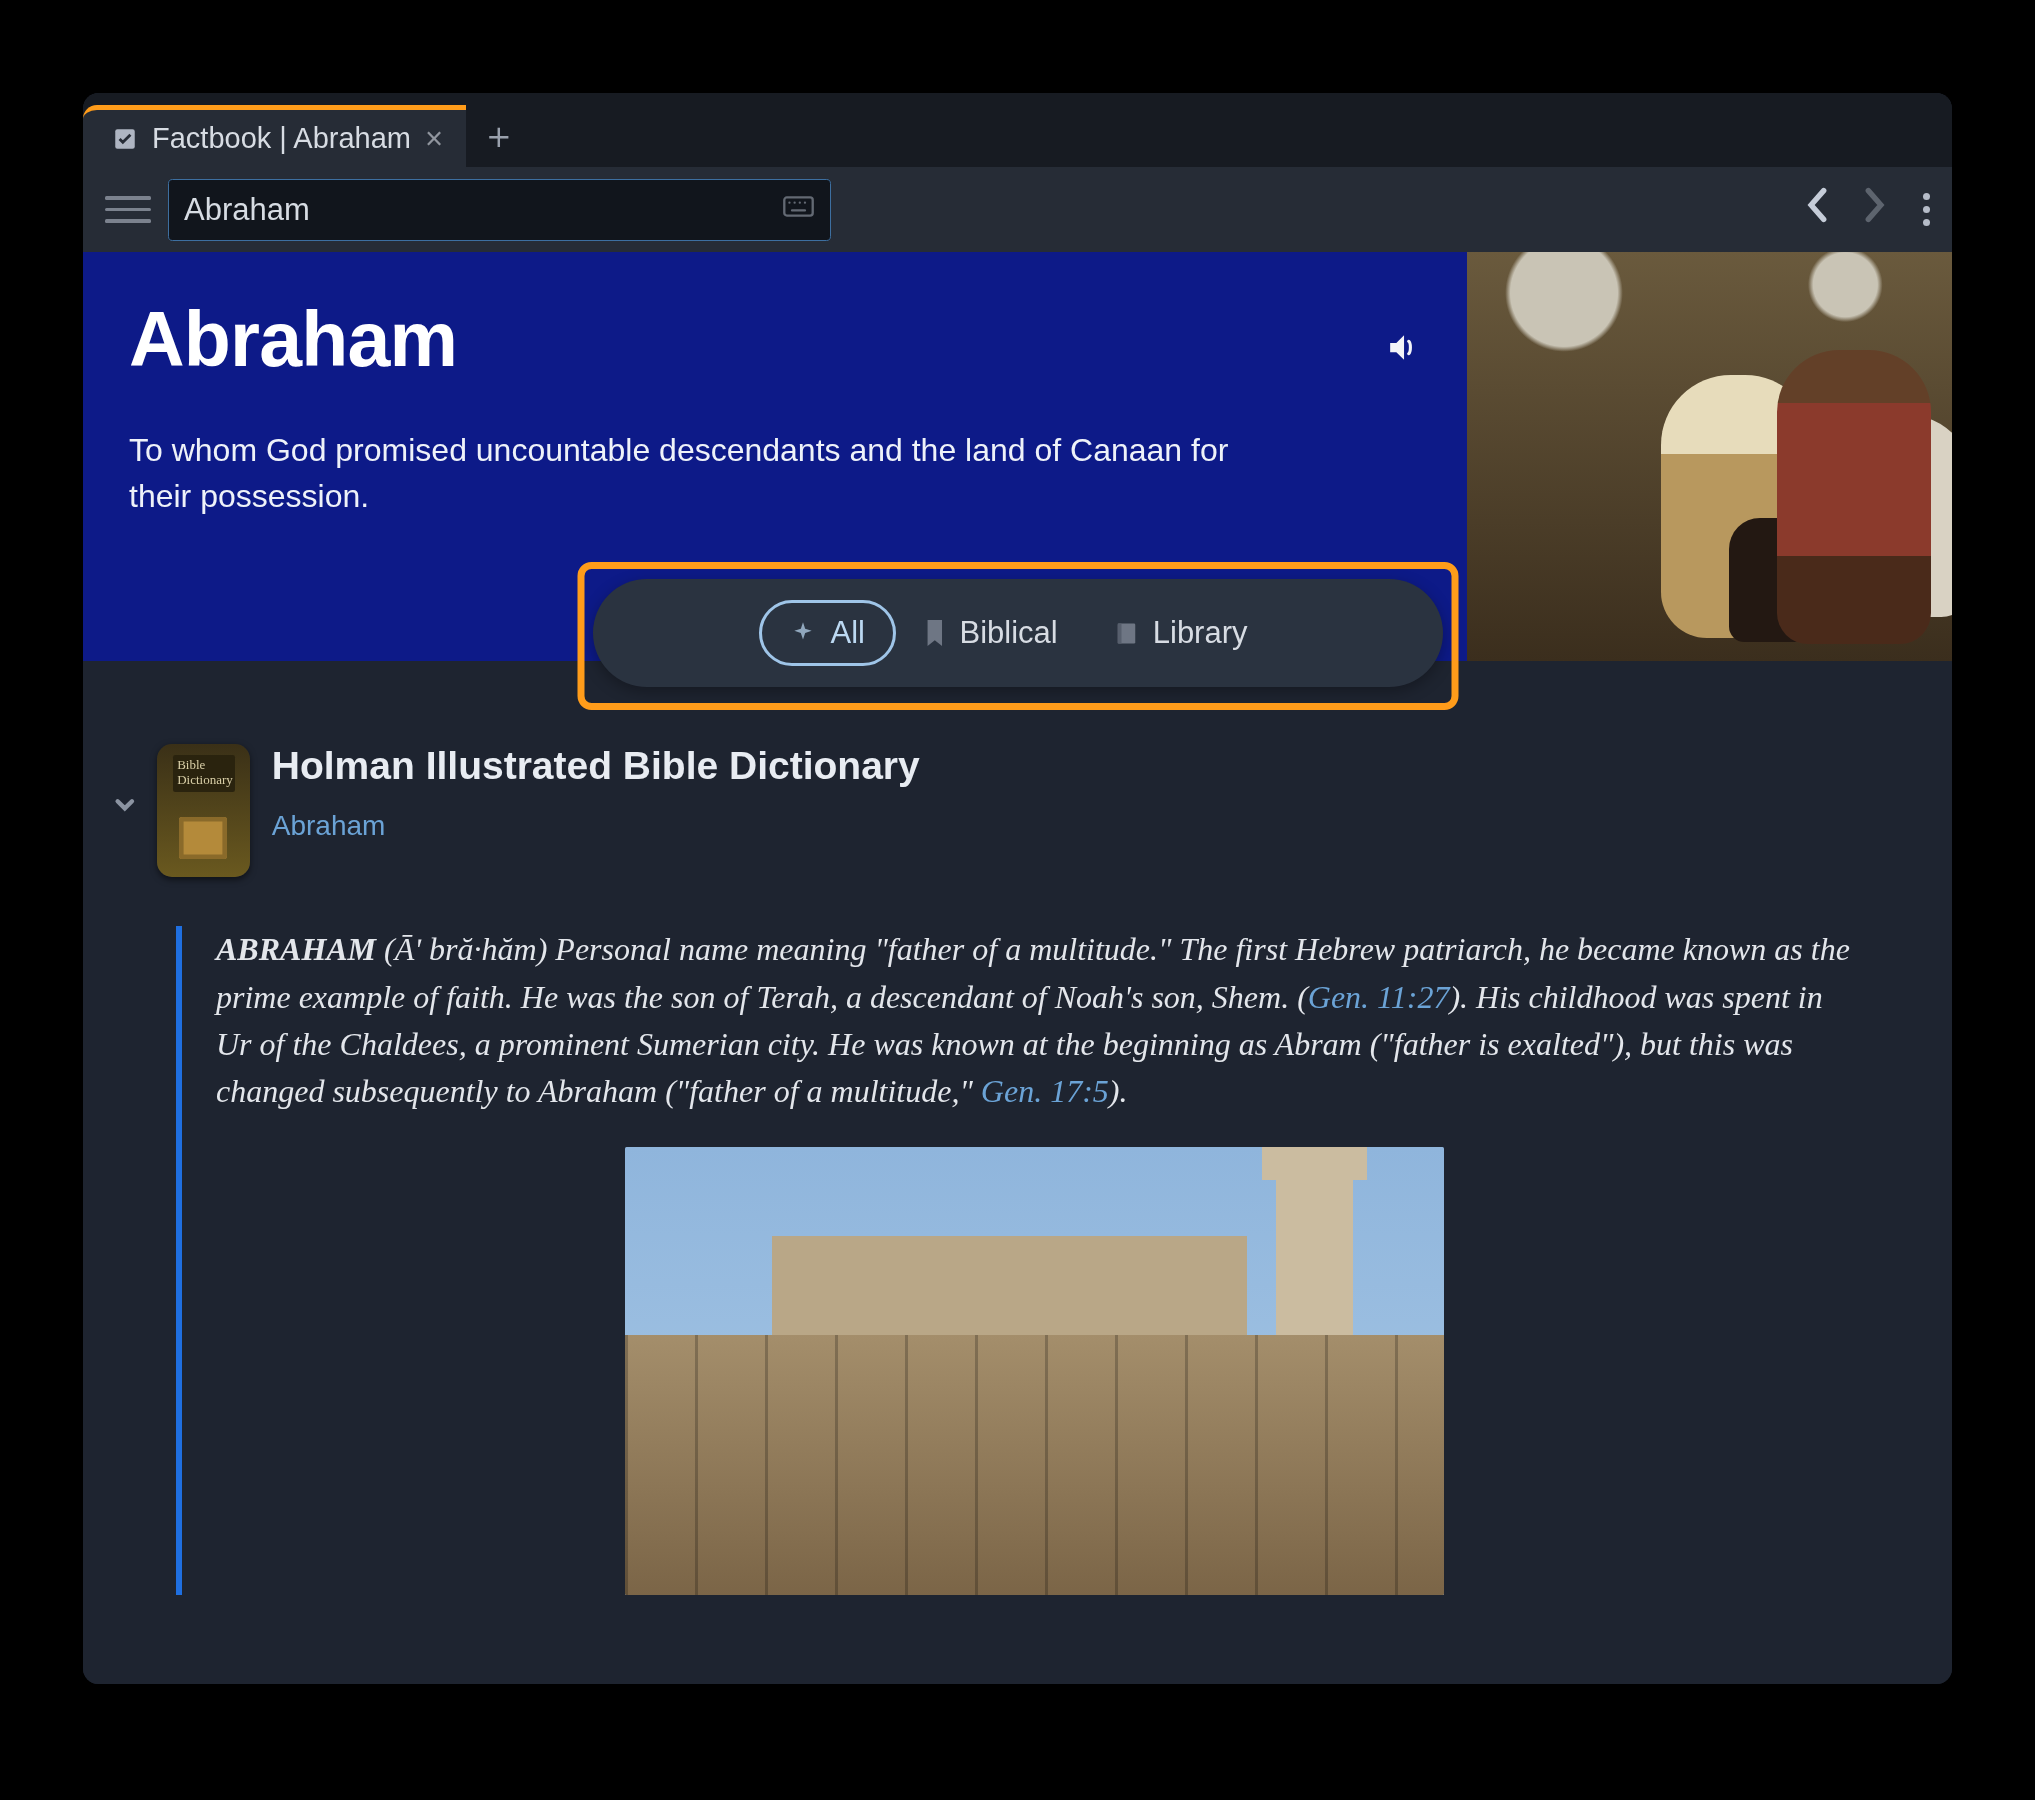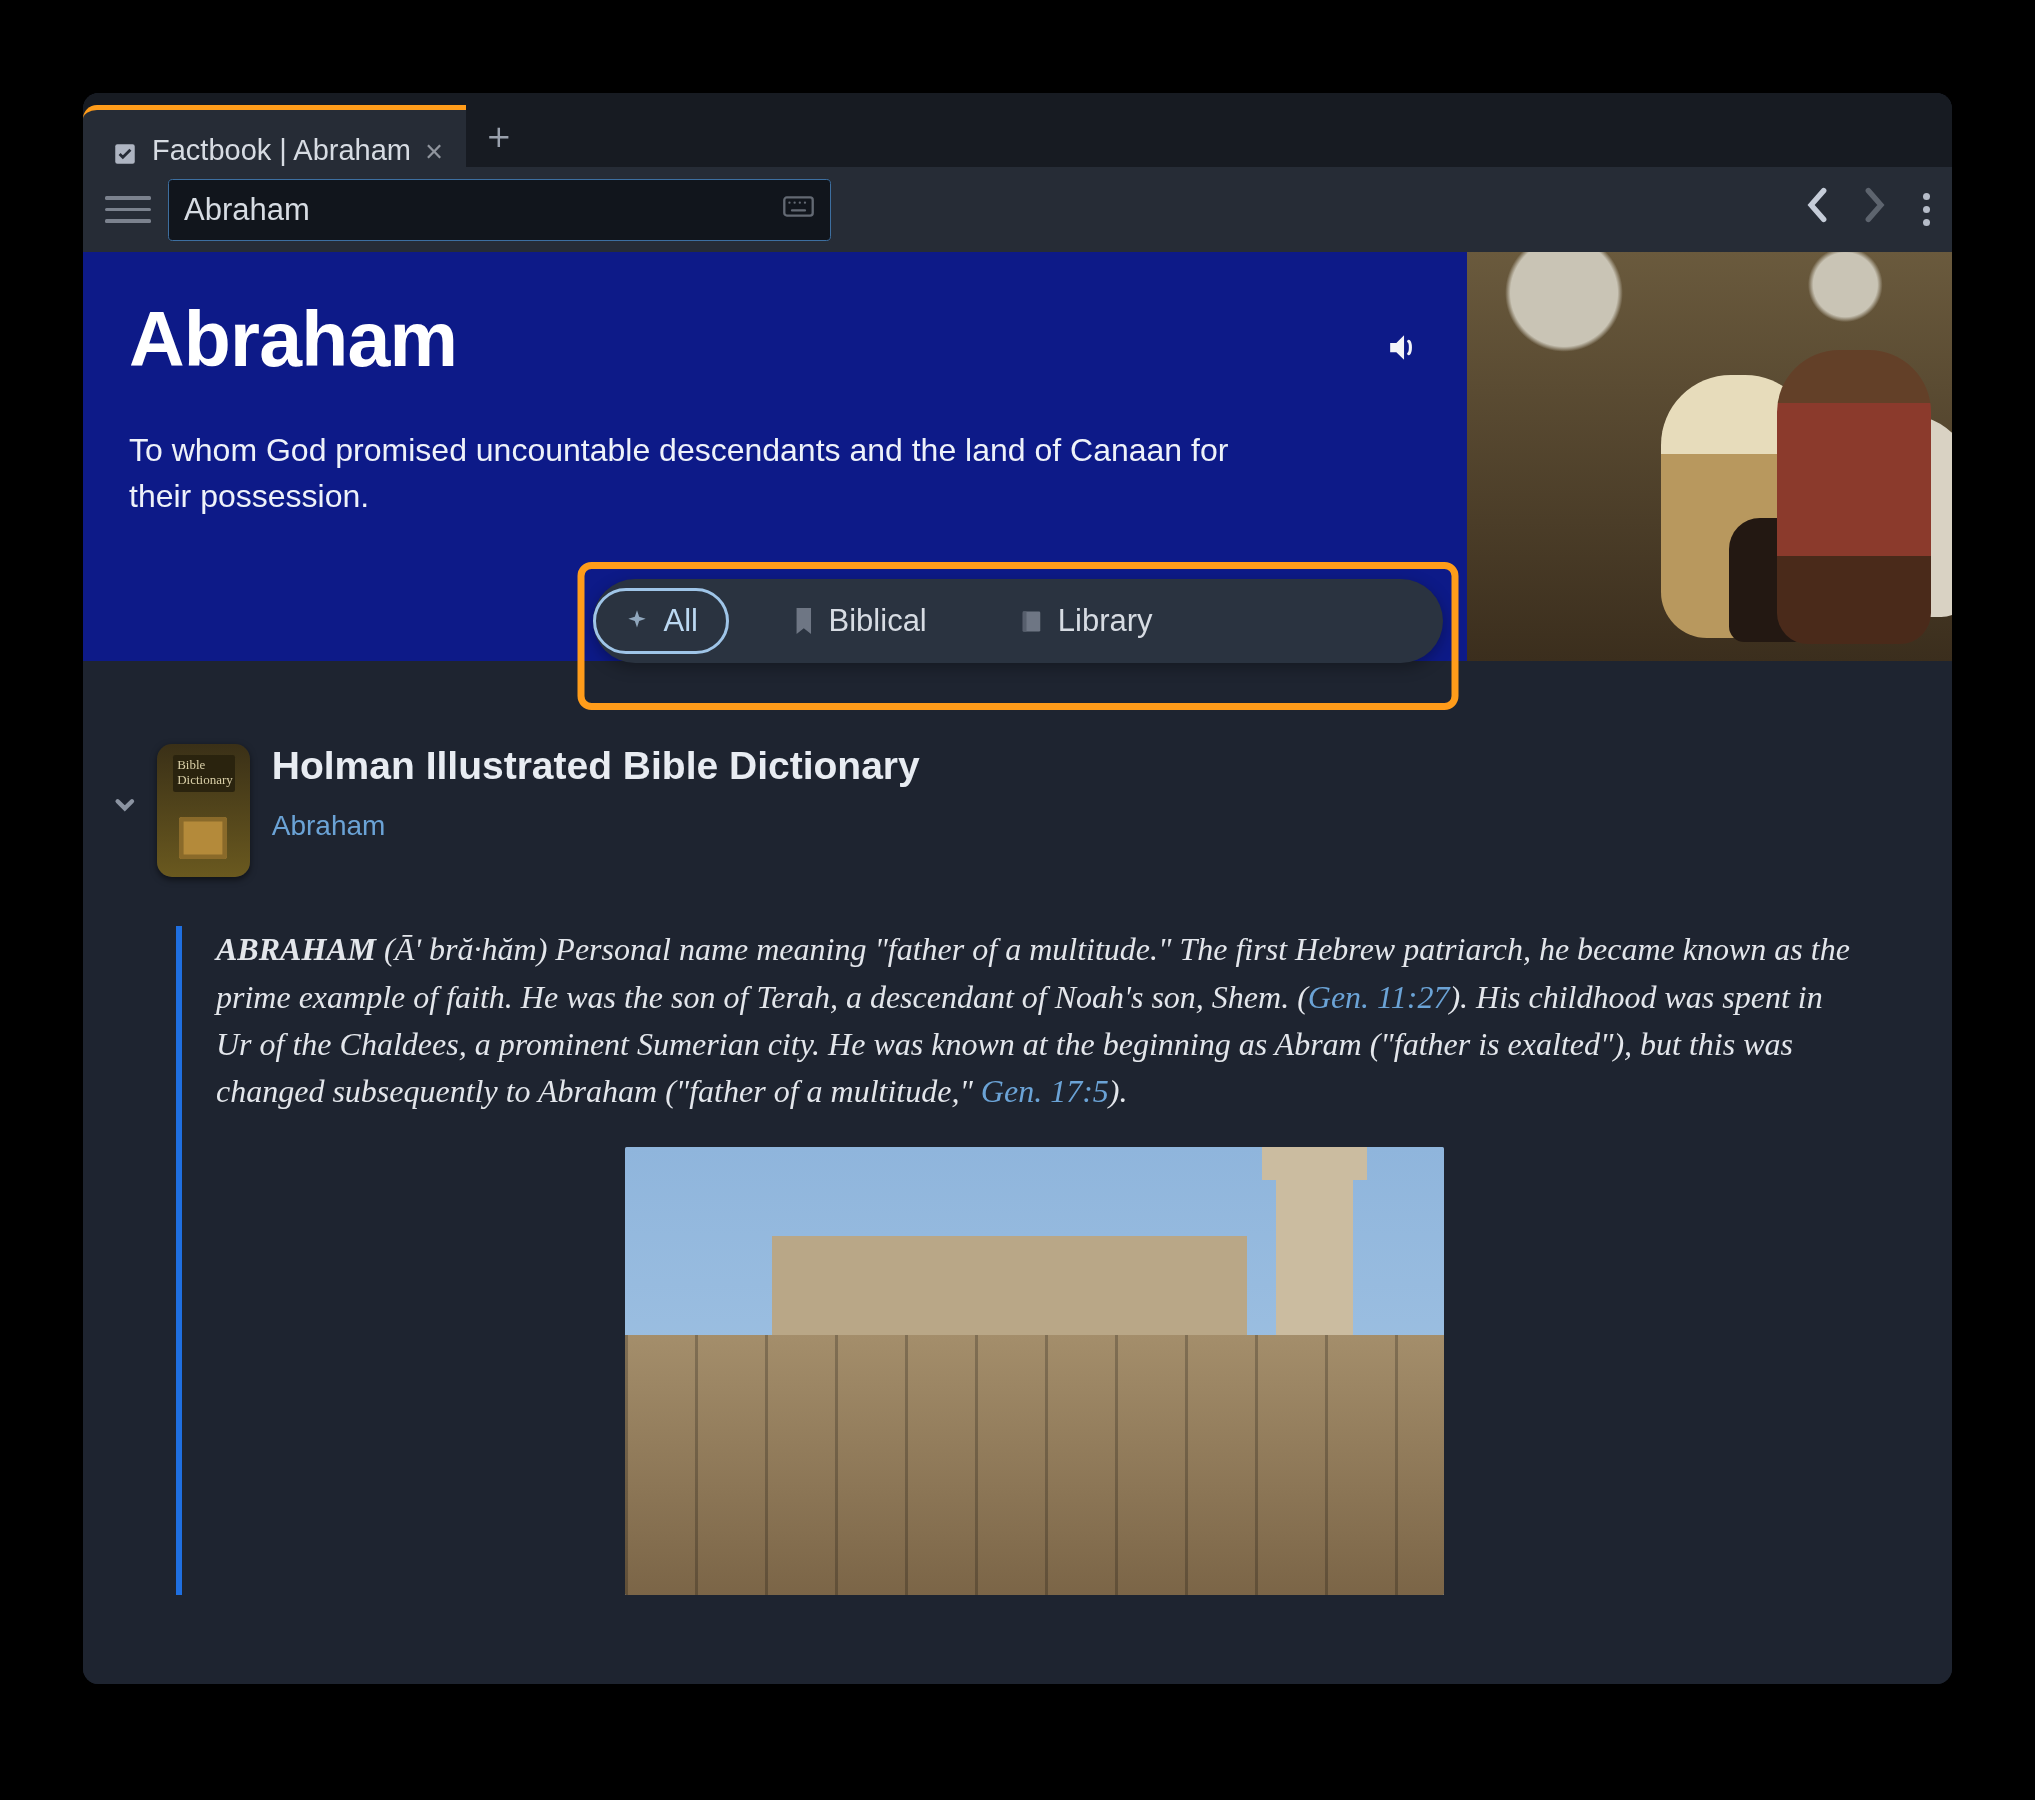--- a/index.html
+++ b/index.html
@@ -48,21 +48,21 @@
     align-items:flex-end;
     height:74px;
     background:var(--panel-darker);
     padding:0 0 0 0;
     border-top-left-radius:15.4px;
     border-top-right-radius:15.4px;
     position:relative;
   }
   .tab{
     display:flex;
-    align-items:flex-end;
+    align-items:center;
     gap:14px;
     height:62px;
     padding:0 23px 0 29px;
     background:var(--panel-dark);
     color:var(--text);
     border-top:5.4px solid var(--accent);
     border-top-left-radius:14px;
     font-size:29px;
     position:relative;
   }
@@ -169,26 +169,25 @@
   .painting .child{
     position:absolute;left:54%;top:65%;width:85px;height:124px;background:#231812;border-radius:31px 31px 15.4px 15.4px;
   }
 
   
   .filterbar-anchor{position:relative;height:0}
   .filterbar{
     position:absolute;
     left:50%;transform:translateX(-50%);
     top:-82px;
-    height:84px;
+    height:108px;
     width:850px;
     background:#2a3340;
     border-radius:70px;
-    display:flex;align-items:center;justify-content:flex-start;
-    gap:36px;
+    display:flex;align-items:center;justify-content:center;
     box-shadow:0 4.6px 15.4px rgba(0,0,0,.3);
     z-index:3;
   }
   .highlight-ring{
     position:absolute;
     left:50%;transform:translateX(-50%);
     top:-99px;
     height:148px;
     width:881px;
     border:7.7px solid var(--accent);

